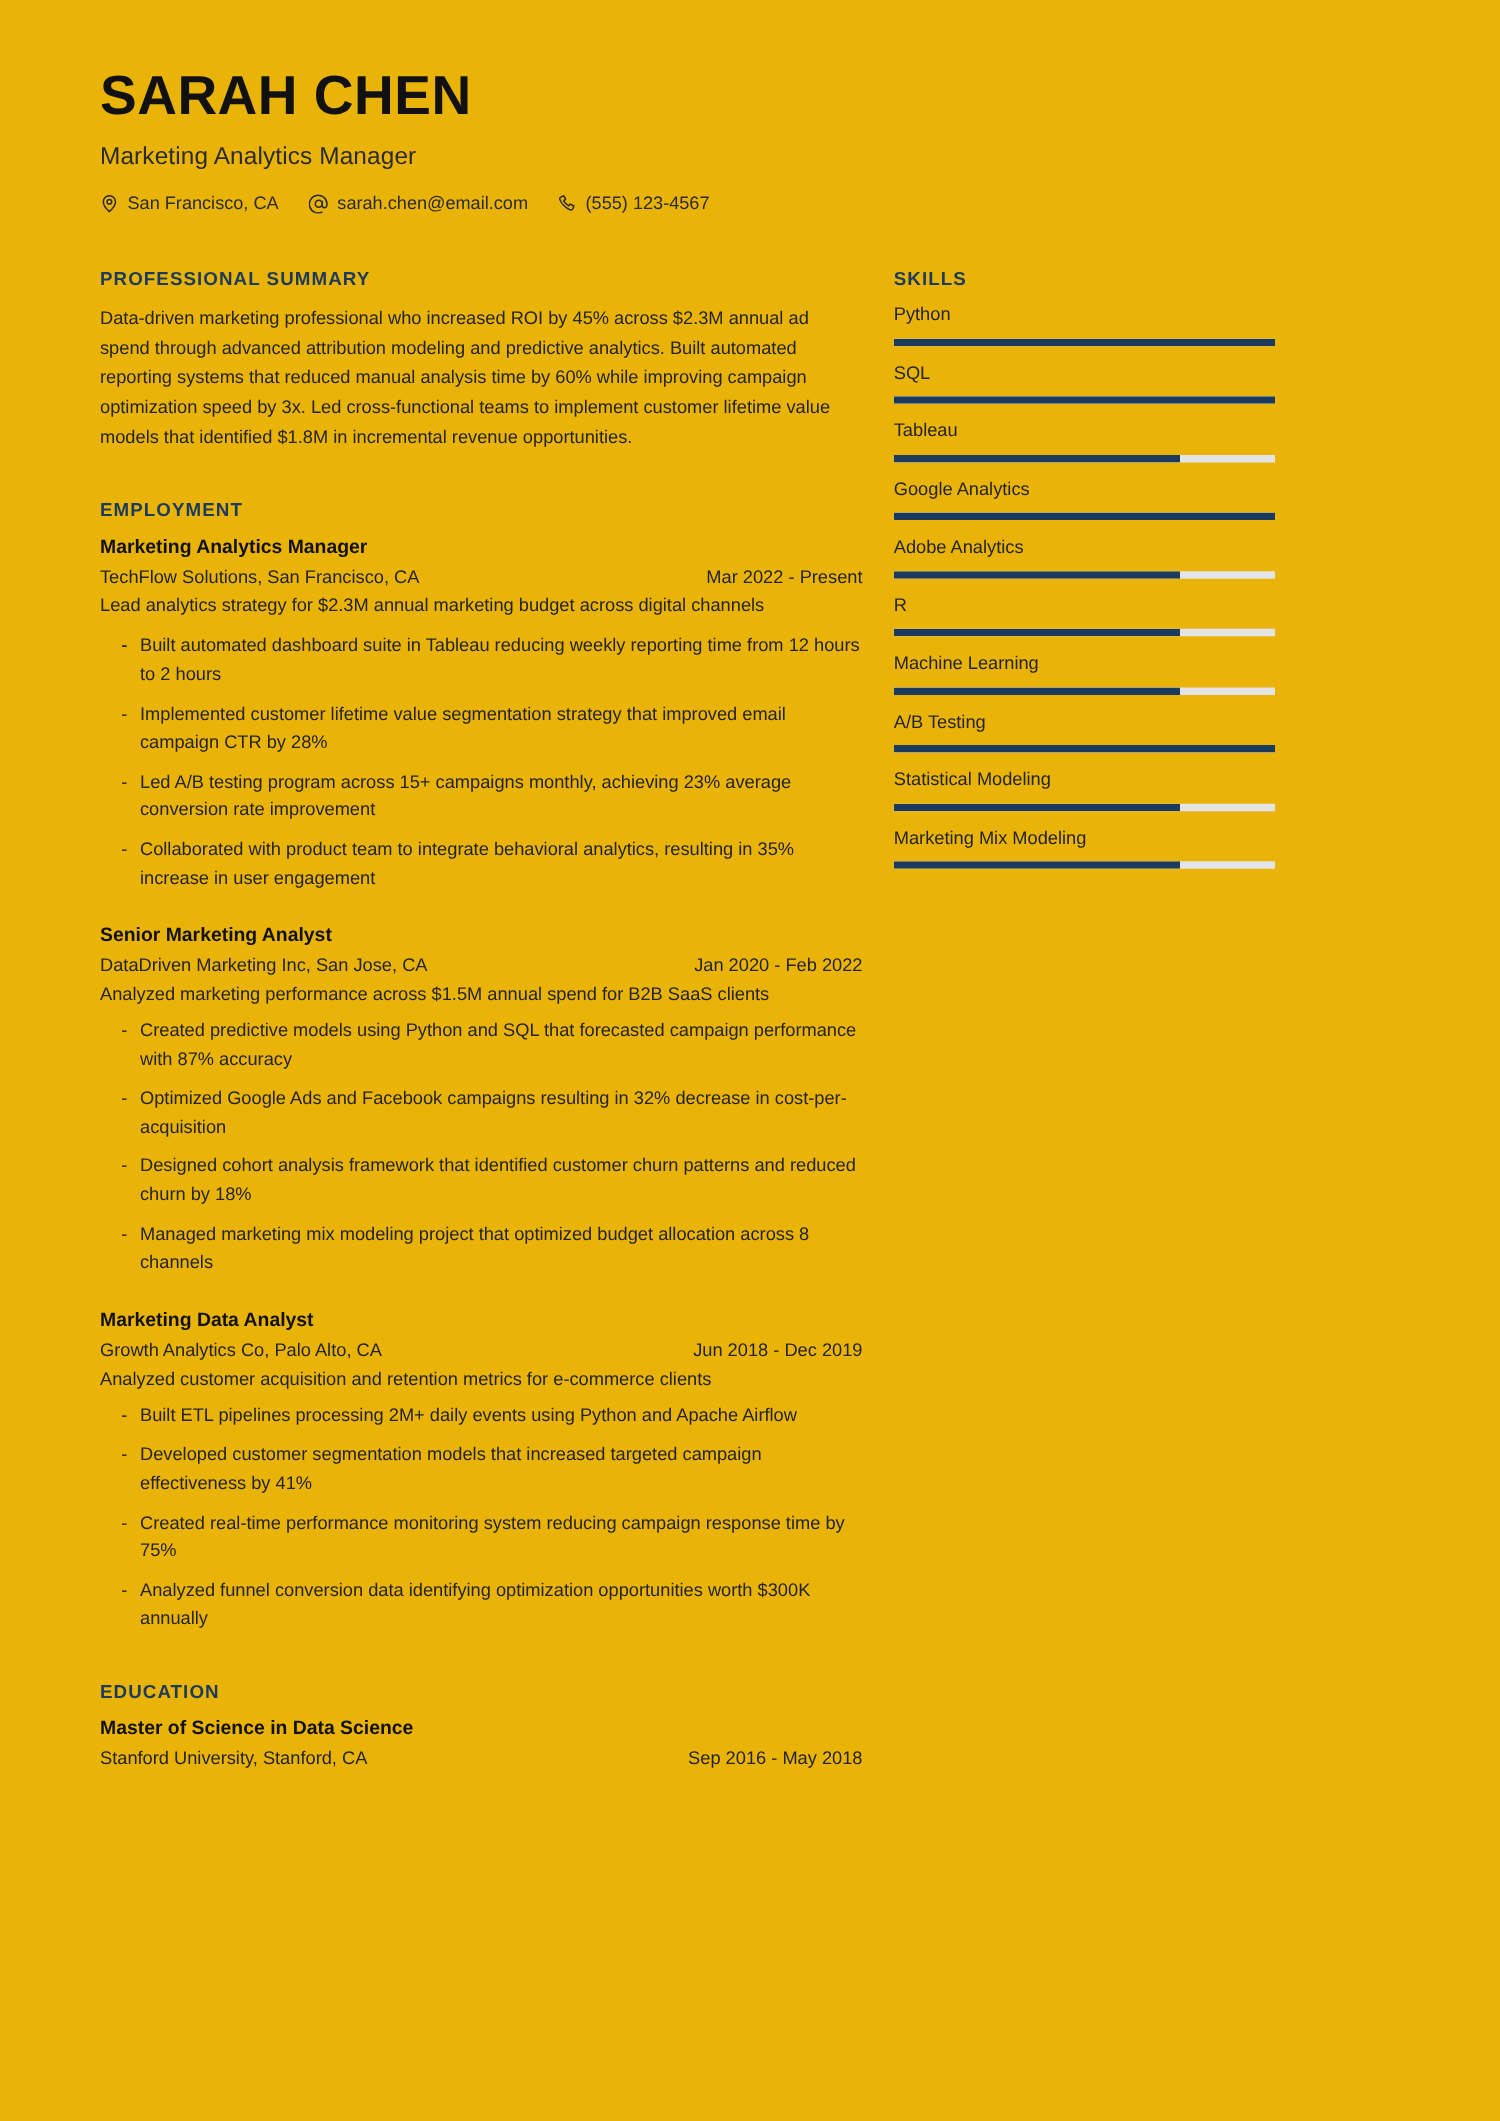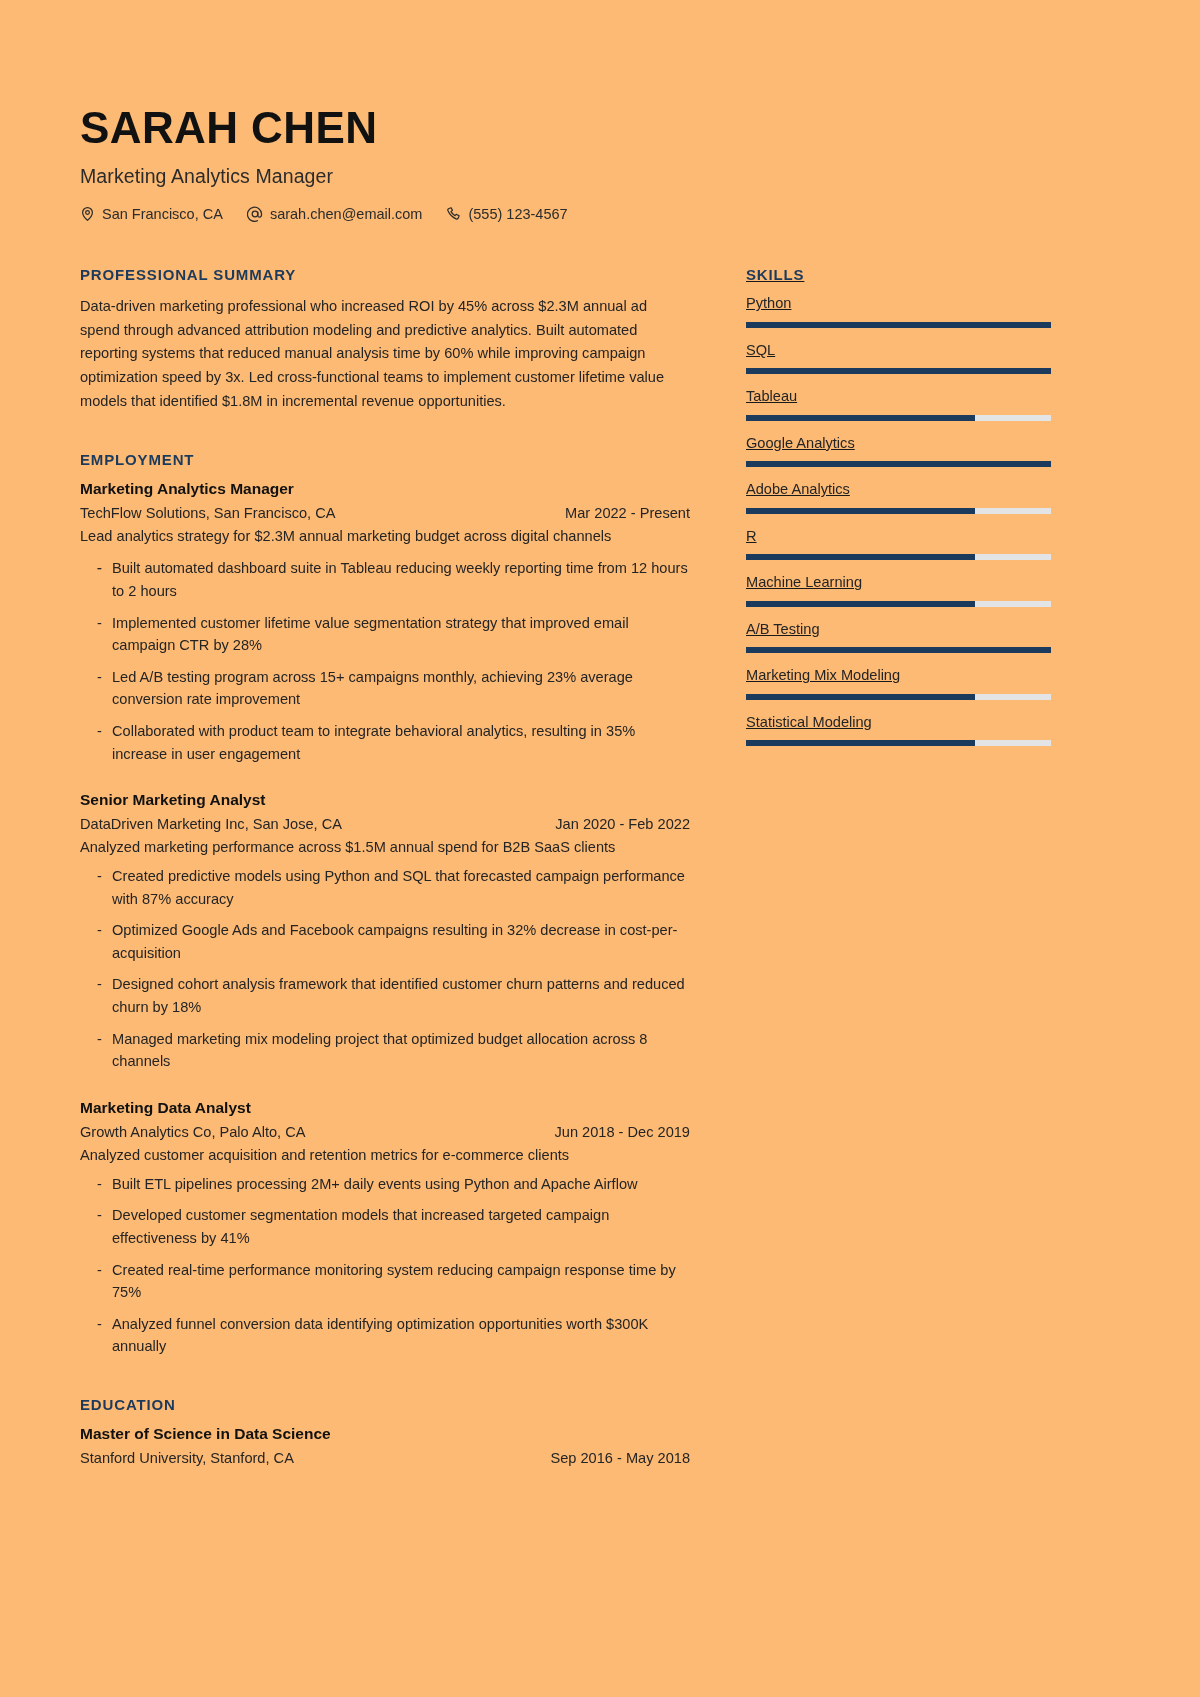--- a/index.html
+++ b/index.html
@@ -11,23 +11,23 @@
     width: 1200px;
     height: 1697px;
     font-family: "Liberation Sans", sans-serif;
     color: #1a1a1a;
     -webkit-font-smoothing: antialiased;
   }
   .page {
     position: relative;
     width: 1200px;
     height: 1697px;
-    background: #fdba74;
+    background: #eab308;
     box-sizing: border-box;
-    padding: 105px 168px 0 80px;
+    padding: 54px 168px 0 80px;
   }
 
   
   .name {
     font-size: 44px;
     font-weight: bold;
     letter-spacing: 0.4px;
     color: #111111;
     line-height: 1.05;
     margin: 0 0 14px 0;
@@ -61,22 +61,21 @@
     margin-top: 44px;
     align-items: flex-start;
   }
   .col-main {
     width: 610px;
     flex: 0 0 610px;
   }
   .col-side {
     width: 305px;
     flex: 0 0 305px;
-    margin-left: 56px;
-    text-decoration: underline;
+    margin-left: 25px;
   }
 
   .section-heading {
     font-size: 15px;
     font-weight: bold;
     letter-spacing: 0.85px;
     color: #1b3a5c;
     margin: 0 0 12px 0;
     text-transform: uppercase;
   }
@@ -338,27 +337,27 @@
                 <div class="skill-fill" style="width: 75%; background: rgb(27, 58, 92);"></div>
               </div>
             </div>
             <div class="skill">
               <div class="skill-name">A/B Testing</div>
               <div class="skill-track" style="background: rgb(227, 228, 230);">
                 <div class="skill-fill" style="width: 100%; background: rgb(27, 58, 92);"></div>
               </div>
             </div>
             <div class="skill">
+              <div class="skill-name">Statistical Modeling</div>
+              <div class="skill-track" style="background: rgb(227, 228, 230);">
+                <div class="skill-fill" style="width: 75%; background: rgb(27, 58, 92);"></div>
+              </div>
+            </div>
+            <div class="skill">
               <div class="skill-name">Marketing Mix Modeling</div>
-              <div class="skill-track" style="background: rgb(227, 228, 230);">
-                <div class="skill-fill" style="width: 75%; background: rgb(27, 58, 92);"></div>
-              </div>
-            </div>
-            <div class="skill">
-              <div class="skill-name">Statistical Modeling</div>
               <div class="skill-track" style="background: rgb(227, 228, 230);">
                 <div class="skill-fill" style="width: 75%; background: rgb(27, 58, 92);"></div>
               </div>
             </div>
           </div>
       </div>
     </div>
 
   </div>
 </div>

